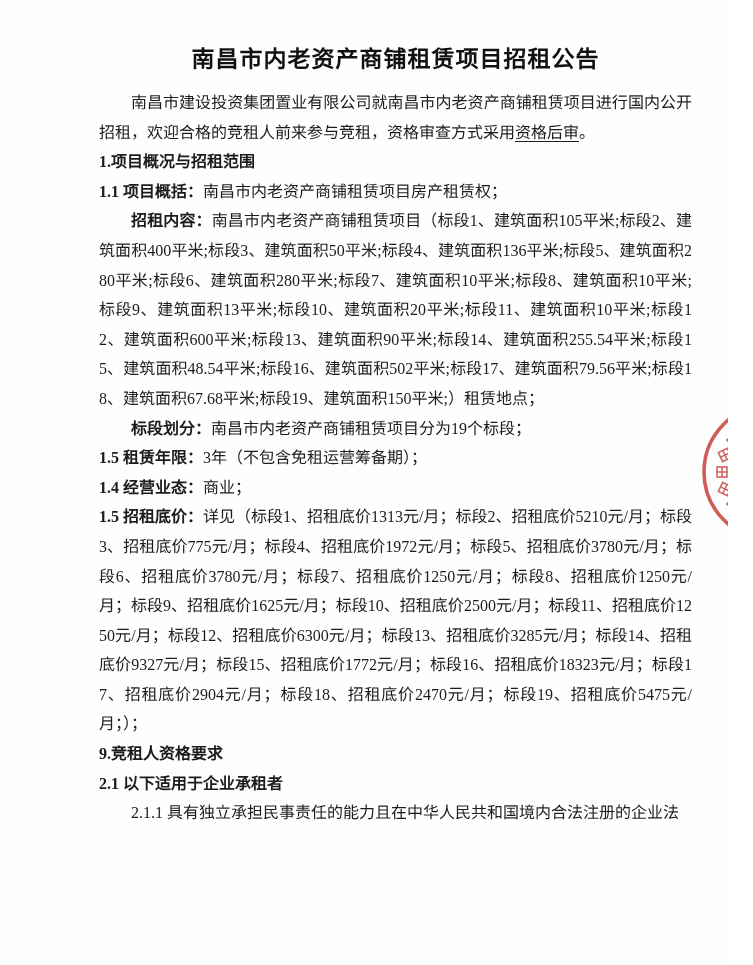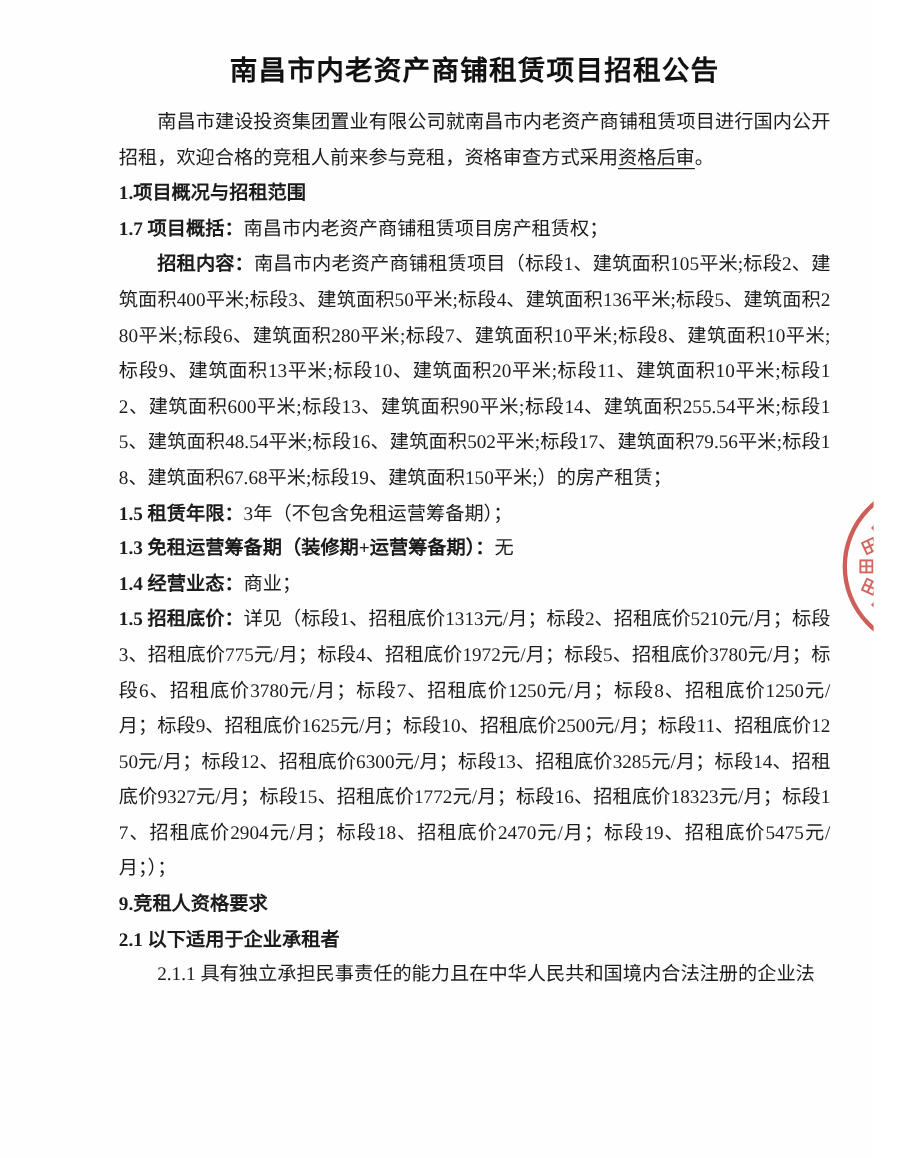--- a/index.html
+++ b/index.html
@@ -61,29 +61,29 @@
 
 <div class="page">
   <div class="content">
 
     <h1 class="doc-title">南昌市内老资产商铺租赁项目招租公告</h1>
 
     <p class="para indent"><span>南昌市建设投资集团置业有限公司就南昌市内老资产商铺租赁项目进行国内公开招租，欢迎合格的竞租人前来参与竞租，资格审查方式采用</span><span class="underline">资格后审</span><span>。</span></p>
 
     <p class="para heading">1.项目概况与招租范围</p>
 
-    <p class="para"><span class="head-label">1.7 项目概括：</span><span>南昌市内老资产商铺租赁项目房产租赁权；</span></p>
+    <p class="para"><span class="head-label">1.1 项目概括：</span><span>南昌市内老资产商铺租赁项目房产租赁权；</span></p>
 
 
-    <p class="para indent"><span class="head-label">招租内容：</span><span>南昌市内老资产商铺租赁项目（标段1、建筑面积105平米;标段2、建筑面积400平米;标段3、建筑面积50平米;标段4、建筑面积136平米;标段5、建筑面积280平米;标段6、建筑面积280平米;标段7、建筑面积10平米;标段8、建筑面积10平米;标段9、建筑面积13平米;标段10、建筑面积20平米;标段11、建筑面积10平米;标段12、建筑面积600平米;标段13、建筑面积90平米;标段14、建筑面积255.54平米;标段15、建筑面积48.54平米;标段16、建筑面积502平米;标段17、建筑面积79.56平米;标段18、建筑面积67.68平米;标段19、建筑面积150平米;）的房产租赁；</span></p>
+    <p class="para indent"><span class="head-label">招租内容：</span><span>南昌市内老资产商铺租赁项目（标段1、建筑面积105平米;标段2、建筑面积400平米;标段3、建筑面积50平米;标段4、建筑面积136平米;标段5、建筑面积280平米;标段6、建筑面积280平米;标段7、建筑面积10平米;标段8、建筑面积10平米;标段9、建筑面积13平米;标段10、建筑面积20平米;标段11、建筑面积10平米;标段12、建筑面积600平米;标段13、建筑面积90平米;标段14、建筑面积255.54平米;标段15、建筑面积48.54平米;标段16、建筑面积502平米;标段17、建筑面积79.56平米;标段18、建筑面积67.68平米;标段19、建筑面积150平米;）租赁地点；</span></p>
 
+    <p class="para indent"><span class="head-label">标段划分：</span><span>南昌市内老资产商铺租赁项目分为19个标段；</span></p>
 
     <p class="para"><span class="head-label">1.5 租赁年限：</span><span>3年（不包含免租运营筹备期）；</span></p>
 
-    <p class="para"><span class="head-label">1.3 免租运营筹备期（装修期+运营筹备期）：</span><span>无</span></p>
 
     <p class="para"><span class="head-label">1.4 经营业态：</span><span>商业；</span></p>
 
     <p class="para"><span class="head-label">1.5 招租底价：</span><span>详见（标段1、招租底价1313元/月；标段2、招租底价5210元/月；标段3、招租底价775元/月；标段4、招租底价1972元/月；标段5、招租底价3780元/月；标段6、招租底价3780元/月；标段7、招租底价1250元/月；标段8、招租底价1250元/月；标段9、招租底价1625元/月；标段10、招租底价2500元/月；标段11、招租底价1250元/月；标段12、招租底价6300元/月；标段13、招租底价3285元/月；标段14、招租底价9327元/月；标段15、招租底价1772元/月；标段16、招租底价18323元/月；标段17、招租底价2904元/月；标段18、招租底价2470元/月；标段19、招租底价5475元/月；）；</span></p>
 
 
     <p class="para heading">9.竞租人资格要求</p>
 
     <p class="para bold">2.1 以下适用于企业承租者</p>
 

